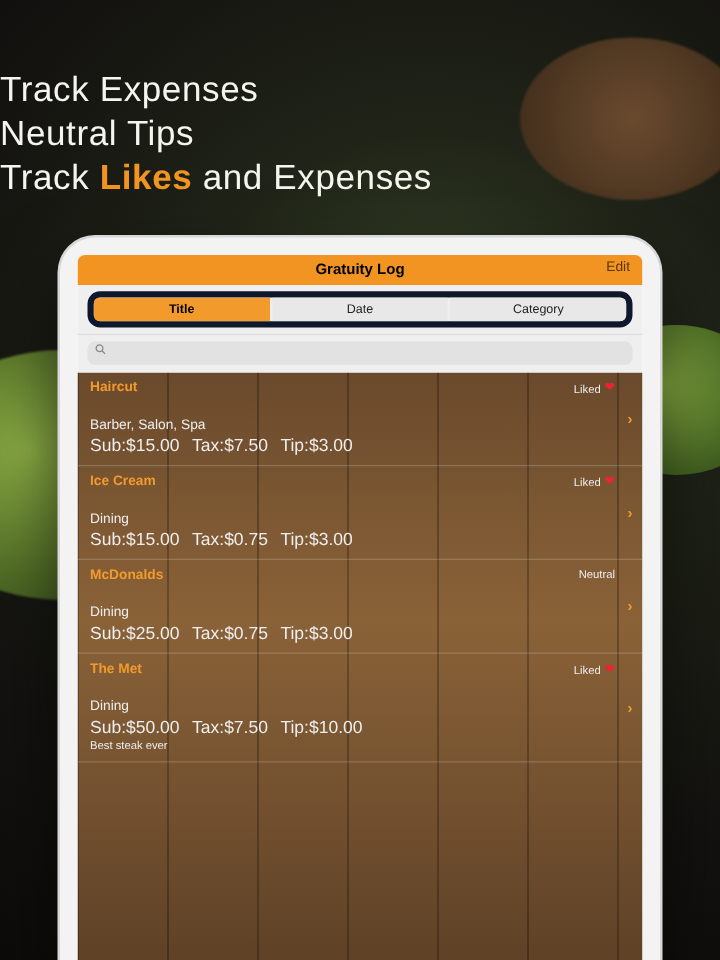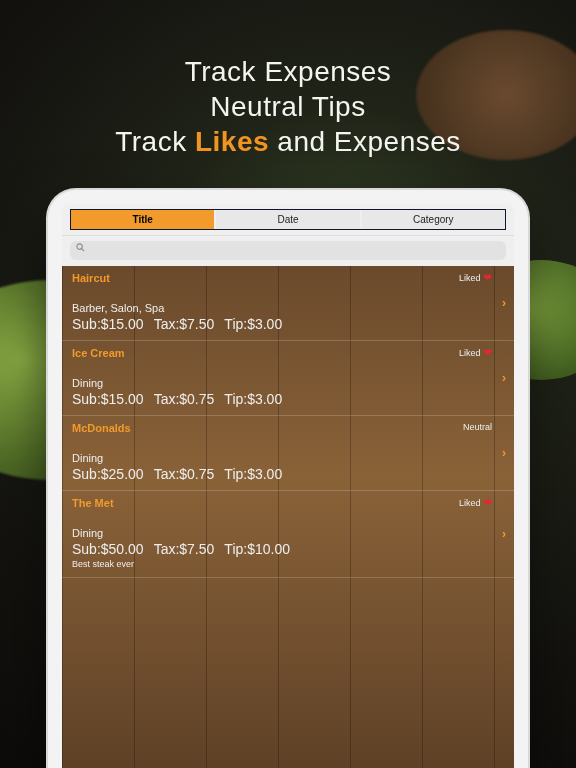--- a/index.html
+++ b/index.html
@@ -10,21 +10,20 @@
       position: relative;
     }
     
     .bg::before, .bg::after { content:""; position:absolute; border-radius:50%; filter: blur(1px); }
     .bg::before { width:180px; height:130px; right:-20px; top:30px; background: radial-gradient(circle,#6a4a2f,#3b2a18); }
     .bg::after  { width:260px; height:200px; left:-80px; top:280px; background: radial-gradient(circle at 40% 40%, #9ac04c 0%, #5a7a2a 50%, #2a3a18 100%); opacity:.9;}
     .bg .leaf2 { position:absolute; right:-40px; top:260px; width:150px; height:120px; border-radius:50%; background: radial-gradient(circle at 40% 40%, #8ab044 0%, #4a6a24 60%, #243314 100%); }
 
     .headline {
       position: relative; z-index: 2;
-      text-align: center;
       color: #f5f5f0;
       font-weight: 300;
       font-size: 28px;
       line-height: 1.25;
       padding-top: 54px;
       letter-spacing: .5px;
     }
     .headline .accent { color: #f29422; font-weight: 600; }
 
     .device {
@@ -53,21 +52,21 @@
     .status-left { display:flex; gap:6px; align-items:center; }
     .status-right { display:flex; gap:4px; align-items:center; }
     .nav-bar {
       background: #f29422;
       text-align: center; font-size: 12px; font-weight: 600;
       color: #000; padding: 4px 8px 6px;
       position: relative;
     }
     .nav-bar .edit { position:absolute; right:10px; top:4px; font-weight:400; color: #5a3400; font-size:11px; }
     .seg-wrap { background:#efefef; padding:5px 8px; border-bottom:1px solid #ddd; }
-    .segmented { display:flex; gap:2px; border-radius:0; overflow:hidden; border:1px solid #0f172a; background:#eee; }
+    .segmented { display:flex; gap:2px; border-radius:10px; overflow:hidden; border:5px solid #0f172a; background:#eee; }
     .seg { flex:1; text-align:center; font-size:10px; padding:4px 0; background:#e8e8e8; color:#222; }
     .seg.selected { background:#f29a2c; color:#000; font-weight:600; }
     .search-wrap { background:#efefef; padding:4px 8px 6px; }
     .search { width:100%; border:none; outline:none; border-radius:6px; background:#e2e2e2; padding:4px 20px; font-size:10px; color:#666; }
     .search-wrap { position:relative; }
     .search-icon { position:absolute; left:14px; top:7px; font-size:9px; color:#888; }
 
     .list {
       flex:1;
       background:
@@ -95,20 +94,24 @@
     <div>Neutral Tips</div>
     <div>
       <span>Track </span><span class="accent">Likes</span><span> and Expenses</span>
     </div>
   </div>
 
   <div class="device">
     <div class="screen">
 
 
+      <div class="nav-bar">
+        <span>Gratuity Log</span>
+        <span class="edit">Edit</span>
+      </div>
 
       <div class="seg-wrap">
         <div class="segmented">
           <div class="seg selected">Title</div>
           <div class="seg">Date</div>
           <div class="seg">Category</div>
         </div>
       </div>
 
       <div class="search-wrap">

